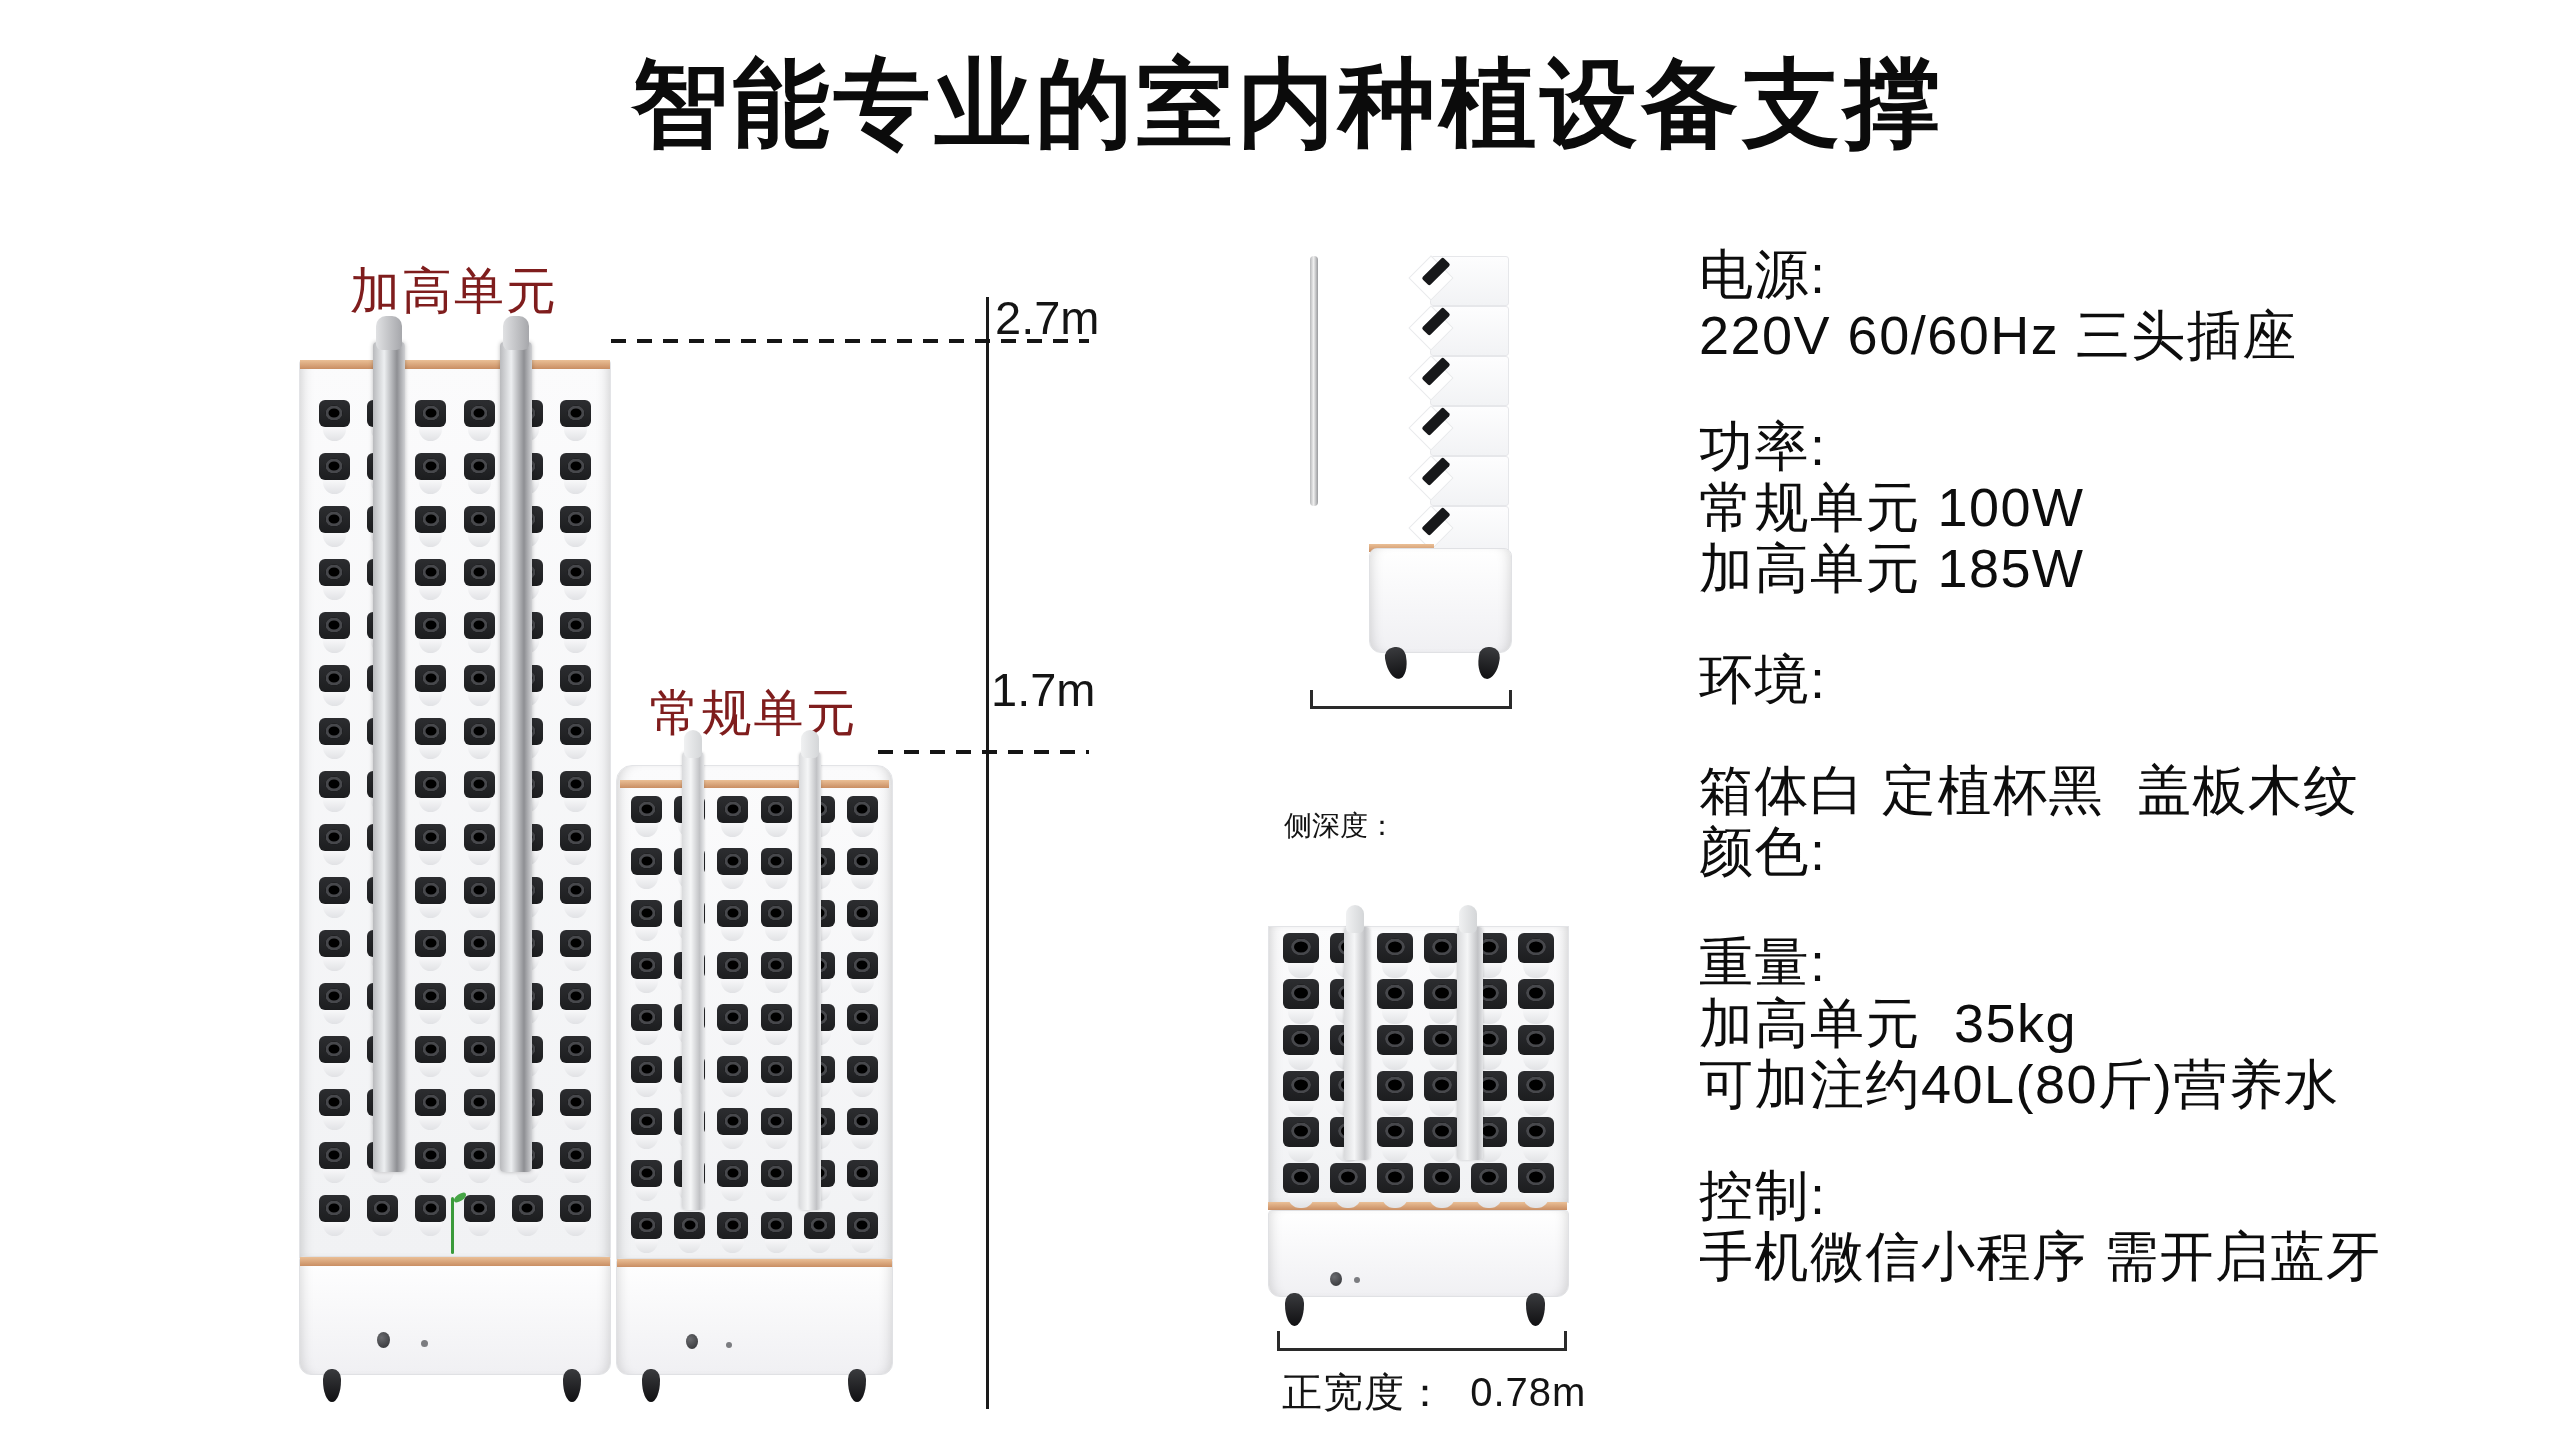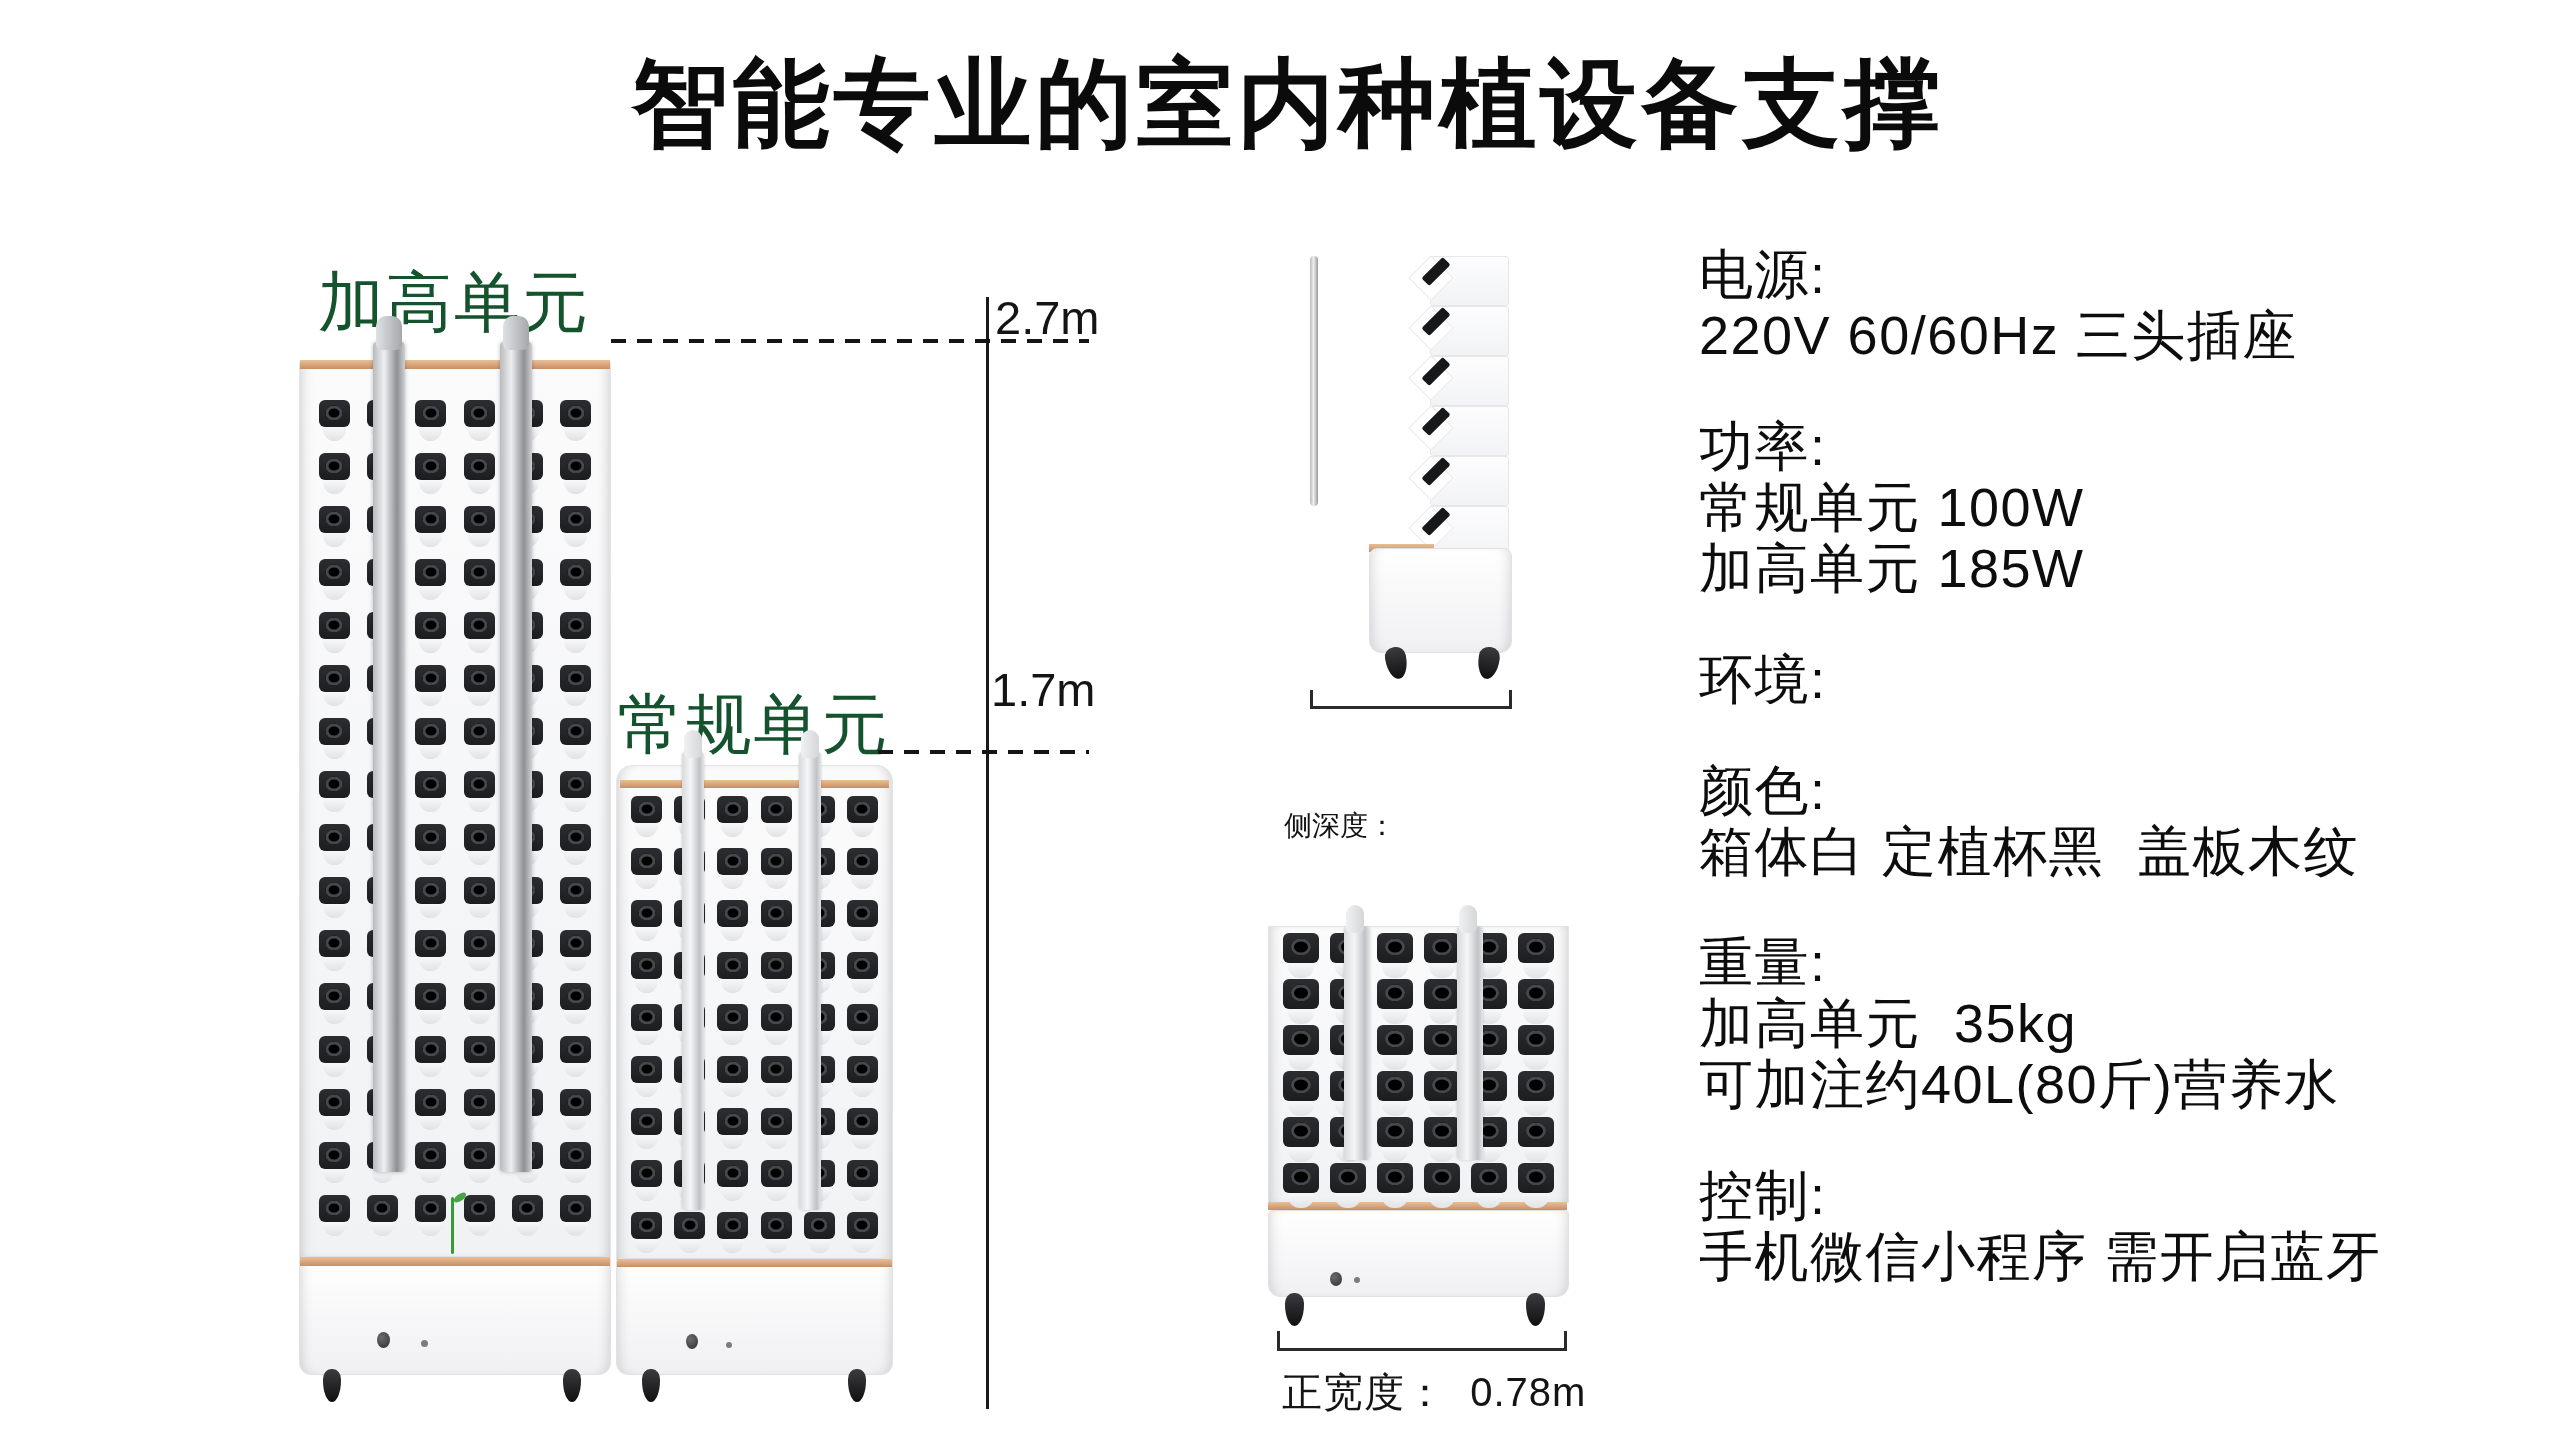--- a/index.html
+++ b/index.html
@@ -5,21 +5,21 @@
   html,body{margin:0;padding:0;background:#fff;}
   .canvas{position:relative;width:2576px;height:1449px;background:#fff;overflow:hidden;
           font-family:"Liberation Sans","DejaVu Sans",sans-serif;color:#111;}
   .abs{position:absolute;}
 
   
   .title{left:0;top:40px;width:2576px;text-align:center;font-size:97px;font-weight:700;
          letter-spacing:4px;color:#0b0b0b;}
 
   
-  .unit-label{font-size:66px;font-weight:500;text-align:center;color:#14532d;letter-spacing:2px;}
+  .unit-label{font-size:50px;font-weight:500;text-align:center;color:#7f1d1d;letter-spacing:2px;}
   .dim-text{font-size:47px;color:#141414;}
   .vline{width:3px;background:#1a1a1a;}
   .dashline{height:4px;background:repeating-linear-gradient(90deg,#151515 0 15px,transparent 15px 26px);}
 
   
   .tower-body{background:linear-gradient(180deg,#fbfbfc,#f1f2f4);
               border:1px solid #e3e4e7;border-top:none;
               box-shadow:inset 10px 0 14px -10px rgba(0,0,0,.22),inset -10px 0 14px -10px rgba(0,0,0,.22);}
   .wood{background:linear-gradient(180deg,#eabf96,#c98e63);}
   .base{background:linear-gradient(180deg,#ffffff,#f0f0f3);border:1px solid #e0e1e4;
@@ -343,22 +343,22 @@
     </div>
     <div class="spec-group">
       <div class="spec-line">功率:</div>
       <div class="spec-line">常规单元 100W</div>
       <div class="spec-line">加高单元 185W</div>
     </div>
     <div class="spec-group">
       <div class="spec-line">环境:</div>
     </div>
     <div class="spec-group">
+      <div class="spec-line">箱体白 定植杯黑  盖板木纹</div>
       <div class="spec-line">颜色:</div>
-      <div class="spec-line">箱体白 定植杯黑  盖板木纹</div>
     </div>
     <div class="spec-group">
       <div class="spec-line">重量:</div>
       <div class="spec-line">加高单元  35kg</div>
       <div class="spec-line">可加注约40L(80斤)营养水</div>
     </div>
     <div class="spec-group">
       <div class="spec-line">控制:</div>
       <div class="spec-line">手机微信小程序 需开启蓝牙</div>
     </div>

